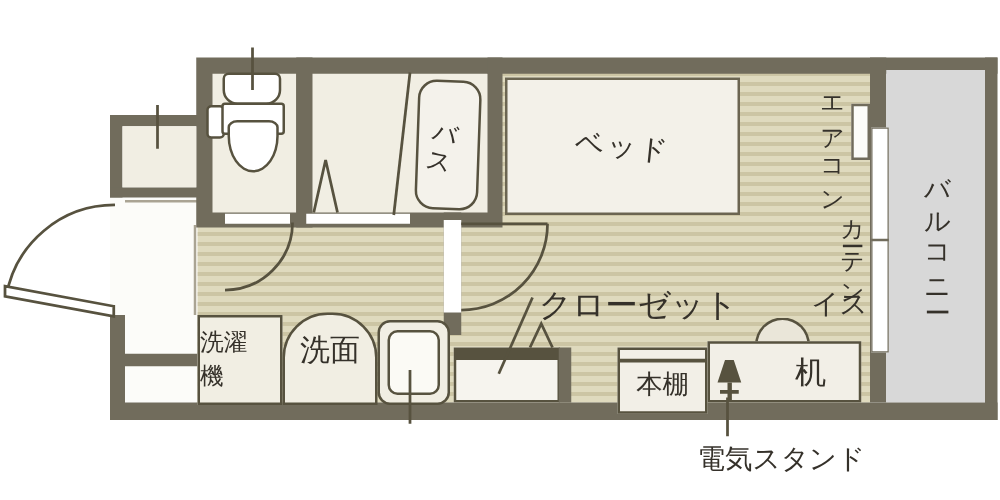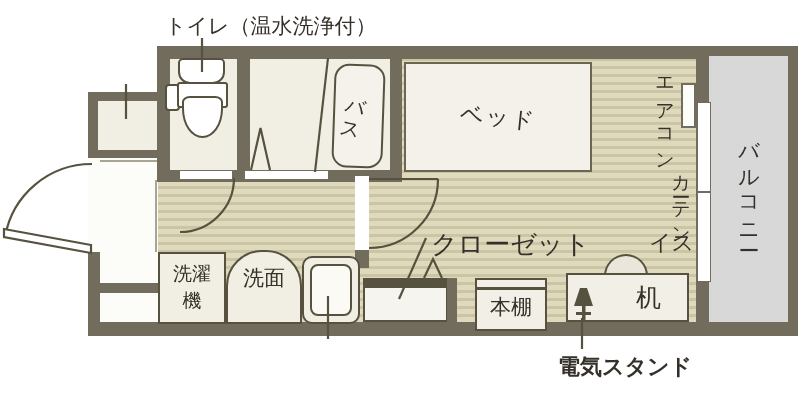--- a/index.html
+++ b/index.html
@@ -69,32 +69,32 @@
 
   <div class="abs" style="left:363px;top:278px;width:85px;height:44px;background:#f6f4ee;border:2.5px solid #57523f;border-top:10px solid #57523f;"></div>
   <div class="abs wall" style="left:447px;top:278px;width:10px;height:44px;"></div>
 
   <div class="abs" style="left:604px;top:254px;width:44px;height:24px;background:#eae6d9;border:2.5px solid #57523f;border-bottom:none;border-radius:22px 22px 0 0;"></div>
 
   <div class="abs fixture" style="left:566px;top:273px;width:123px;height:49px;display:flex;align-items:center;justify-content:center;">
     <span class="label" style="position:static;font-size:25px;margin-left:42px;">机</span>
   </div>
 
-  <div class="abs fixture" style="left:475px;top:278px;width:72px;height:53px;">
+  <div class="abs fixture" style="left:494px;top:278px;width:72px;height:53px;">
     <div class="abs" style="left:-1px;right:-1px;top:7px;height:2.5px;background:#57523f;"></div>
     <div class="label" style="left:0;right:0;top:13px;text-align:center;font-size:21px;">本棚</div>
   </div>
 
-  <div class="abs room" style="left:158px;top:252px;width:68px;height:72px;border:2.5px solid #57523f;text-align:center;">
+  <div class="abs room" style="left:158px;top:252px;width:68px;height:72px;border:2.5px solid #57523f;text-align:left;">
     <div class="label" style="left:0;right:0;top:7px;font-size:19px;">洗濯</div>
     <div class="label" style="left:0;right:0;top:34px;font-size:19px;">機</div>
   </div>
 
   <div class="abs room" style="left:226px;top:250px;width:76px;height:74px;border:2.5px solid #57523f;border-radius:36px 36px 0 0;text-align:center;">
-    <div class="label" style="left:0;right:0;top:12px;font-size:21px;">洗面</div>
+    <div class="label" style="left:0;right:0;top:12px;font-size:24px;">洗面</div>
   </div>
 
   <div class="abs room" style="left:302px;top:256px;width:58px;height:68px;border:2.5px solid #57523f;border-radius:10px;"></div>
   <div class="abs" style="left:310px;top:264px;width:42px;height:52px;background:#fbfaf5;border:2.5px solid #57523f;border-radius:8px;"></div>
 
   <svg width="800" height="400" viewBox="0 0 800 400">
     <polygon points="580,288 587,288 593,306 574,306" fill="#57523f"></polygon>
     <rect x="582" y="306" width="3.5" height="14" fill="#57523f"></rect>
     <rect x="576" y="312" width="15" height="3" fill="#57523f"></rect>
   </svg>
@@ -110,24 +110,23 @@
     <path d="M 424 278 L 433 259 L 442 278"></path>
     <path d="M 399 299 L 426 238"></path>
     <path d="M 126 84 L 126 119"></path>
     <path d="M 202 38 L 202 72"></path>
     <path d="M 328 296 L 328 339"></path>
     <path d="M 582 318 L 582 349"></path>
   </svg>
 
   <div class="label" style="left:58px;top:31px;font-size:22px;line-height:25px;">
   </div>
-  <div class="label" style="left:165px;top:12px;font-size:21px;">トイレ（温水洗浄付）</div>
   <div class="label" style="left:431px;top:227px;font-size:26px;">クローゼット</div>
   <div class="label" style="left:631px;top:228px;font-size:22px;margin-left:18px;">イス</div>
-  <div class="label" style="left:558px;top:352px;font-size:22px;font-weight:bold;">電気スタンド</div>
+  <div class="label" style="left:558px;top:352px;font-size:22px;">電気スタンド</div>
   <div class="label" style="left:256px;top:339px;width:148px;text-align:center;font-size:22px;line-height:24px;">
   </div>
 
   <div class="vlabel" style="left:652px;top:66px;font-size:19px;letter-spacing:3px;">エアコン</div>
   <div class="vlabel" style="left:668px;top:162px;font-size:19px;letter-spacing:3px;">カーテン</div>
   <div class="vlabel" style="left:735px;top:127px;font-size:21px;letter-spacing:4px;">バルコニー</div>
 
 </div>
 
 </body></html>

